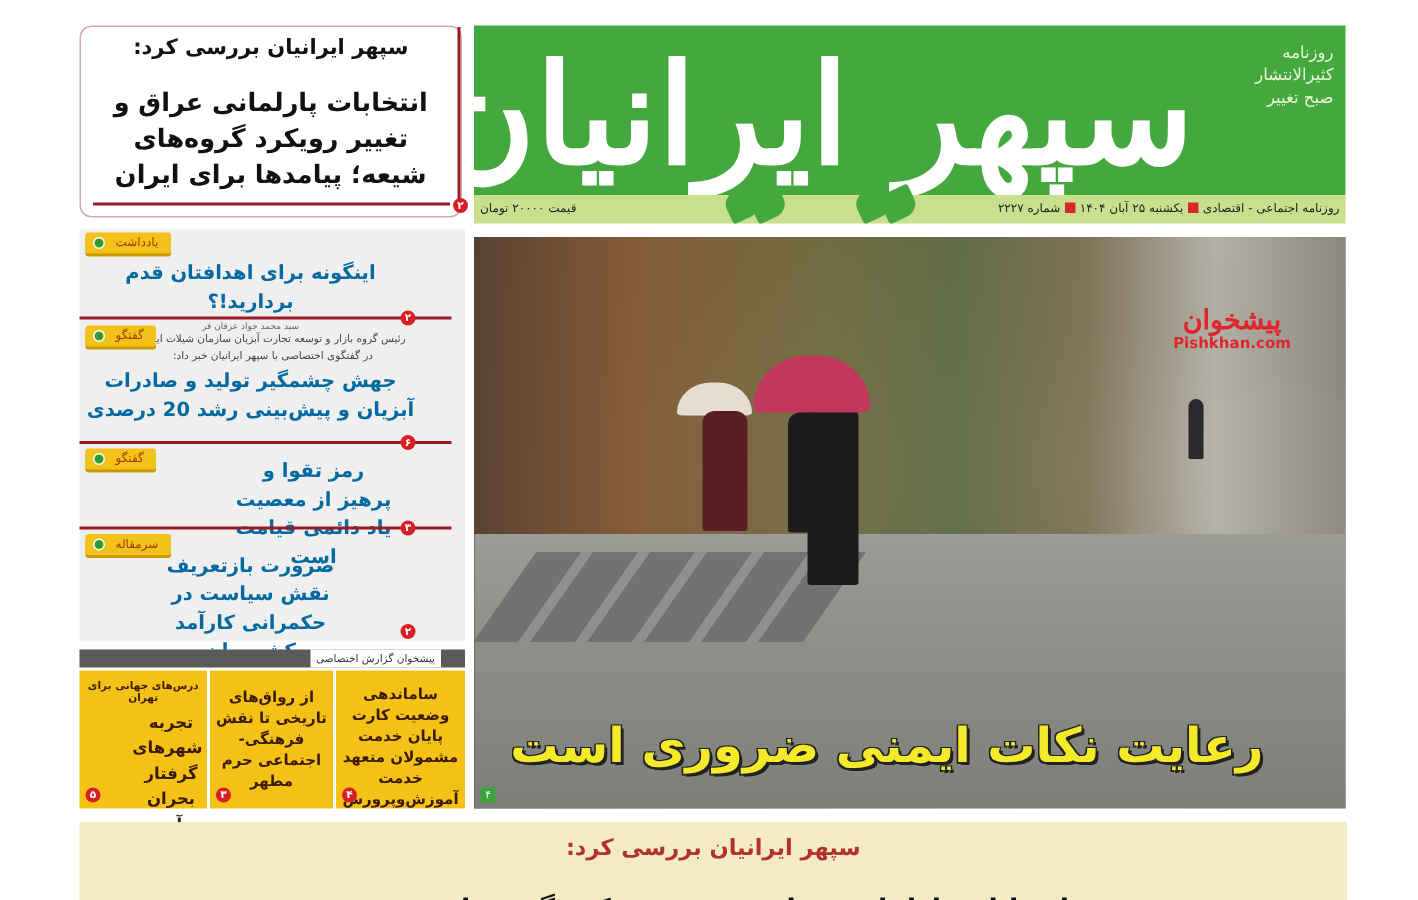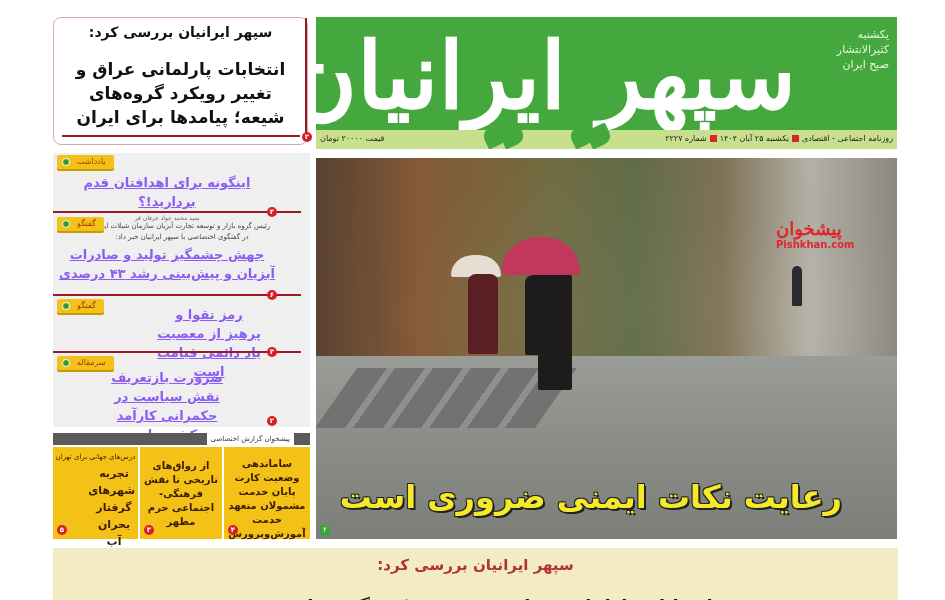--- a/index.html
+++ b/index.html
@@ -24,72 +24,72 @@
   .lead-box .rail-h { position: absolute; left: 8px; bottom: 7px; width: 238px; height: 2px; background: #9c1a25; }
   .lead-box .kicker { font-size: 14px; font-weight: bold; color: #111; margin-top: 6px; }
   .lead-box .headline { font-size: 17px; font-weight: bold; color: #111; line-height: 24px; padding: 0 10px; margin-top: 17px; }
   .num-badge { position: absolute; width: 10px; height: 10px; border-radius: 50%; background: #d81f26; color: #fff; font-size: 7px; line-height: 10px; text-align: center; font-weight: bold; }
 
   
   .left-col { position: absolute; left: 53px; top: 153px; width: 257px; height: 274px; background: #efefef; }
   .story { position: absolute; left: 0; width: 228px; text-align: center; }
   .story .tag { position: absolute; left: 4px; top: 2px; height: 14px; padding: 0 8px 0 20px; background: #f2c21a; border-radius: 2px; font-size: 8px; line-height: 14px; color: #a33b00; box-shadow: 0 2px 0 #c99a00; }
   .story .tag .dot { position: absolute; left: 5px; top: 3px; width: 8px; height: 8px; border-radius: 50%; background: #2f9d2d; border: 1px solid #fff; }
-  .story .title { font-size: 13px; font-weight: bold; color: #8b5cf6; line-height: 19px; text-decoration: underline; }
+  .story .title { font-size: 13px; font-weight: bold; color: #0369a1; line-height: 19px; }
   .story .sub { font-size: 7px; color: #444; line-height: 11px; }
   .story .byline { font-size: 6px; color: #666; margin-top: 3px; }
   .story .rule { position: absolute; left: 0; width: 248px; height: 2px; background: #9c1a25; }
 
   
   .report-bar { position: absolute; left: 53px; top: 433px; width: 257px; height: 12px; background: #5a5a5a; }
   .report-bar .label { position: absolute; right: 16px; top: 0; height: 12px; background: #ffffff; padding: 0 4px; font-size: 7px; line-height: 12px; color: #333; }
   .ybox { position: absolute; top: 447px; height: 92px; background: #f4c117; text-align: center; color: #3a1a00; }
-  .ybox .small { font-size: 7px; font-weight: normal; margin-top: 6px; }
+  .ybox .small { font-size: 7px; font-weight: bold; margin-top: 6px; }
   .ybox .big { font-size: 10px; font-weight: bold; line-height: 14px; margin-top: 4px; padding: 0 3px; }
   .ybox .big.xl { font-size: 11px; line-height: 17px; padding-left: 40px; }
 
   
   .photo { position: absolute; left: 316px; top: 158px; width: 581px; height: 381px; overflow: hidden;
     background:
       linear-gradient(180deg, rgba(80,60,40,0.0) 0%, rgba(0,0,0,0) 40%),
       radial-gradient(ellipse at 78% 40%, #c9c9c4 0%, #9ea09a 30%, rgba(0,0,0,0) 60%),
       linear-gradient(100deg, #4d4338 0%, #6b5a44 20%, #7a6d55 35%, #8b8a7e 55%, #a8aaa5 75%, #8d8c86 100%);
   }
   .photo .trees { position: absolute; left: 0; top: 0; width: 100%; height: 55%;
     background: linear-gradient(90deg, #5b4130 0%, #8a5b36 18%, #6f6a3c 40%, #59663d 55%, #7b6a4c 70%, #b5b3a8 85%, #8a8478 100%); opacity: 0.85; }
   .photo .street { position: absolute; left: 0; top: 52%; width: 100%; height: 48%;
     background: linear-gradient(180deg, #9a9c98 0%, #8d8f8b 40%, #7c7e7a 100%); }
   .photo .umbrella-pink { position: absolute; left: 186px; top: 79px; width: 78px; height: 38px; background: #c2375c; border-radius: 50% 50% 8% 8% / 100% 100% 10% 10%; }
   .photo .umbrella-white { position: absolute; left: 135px; top: 97px; width: 50px; height: 22px; background: #e6ddd2; border-radius: 50% 50% 8% 8% / 100% 100% 10% 10%; }
   .photo .person { position: absolute; background: #1e1b1c; border-radius: 8px 8px 2px 2px; }
   .photo .benches { position: absolute; left: 20px; top: 210px; width: 220px; height: 60px;
     background: repeating-linear-gradient(90deg, #6d6f6c 0 30px, #8e908d 30px 38px); transform: skewX(-35deg); opacity: 0.9; }
-  .photo .watermark { position: absolute; left: 460px; top: 60px; width: 90px; text-align: left; color: #e0262d; direction: ltr; }
+  .photo .watermark { position: absolute; left: 460px; top: 44px; width: 90px; text-align: center; color: #e0262d; direction: ltr; }
   .photo .watermark .fa { font-family: "DejaVu Serif", serif; font-size: 18px; font-weight: bold; direction: rtl; }
   .photo .watermark .en { font-size: 10px; font-weight: bold; }
   .photo .overline { position: absolute; right: 55px; top: 283px; font-size: 19px; font-weight: bold; color: #f5ea2a; text-shadow: 1px 1px 0 #222, -1px -1px 0 #222, 1px -1px 0 #222, -1px 1px 0 #222; white-space: nowrap; }
   .photo .mainline { position: absolute; right: 55px; top: 320px; font-size: 32px; font-weight: bold; color: #f5ea2a; text-shadow: 2px 2px 0 #222, -1px -1px 0 #222, 1px -1px 0 #222, -1px 1px 0 #222; white-space: nowrap; }
   .photo .pg { position: absolute; left: 4px; bottom: 4px; width: 10px; height: 10px; background: #3aa63a; color: #fff; font-size: 7px; line-height: 10px; text-align: center; }
 
   
   .bottom-box { position: absolute; left: 53px; top: 548px; width: 845px; height: 60px; background: #f3ebc4; text-align: center; }
   .bottom-box .kicker { font-size: 15px; font-weight: bold; color: #b2332e; margin-top: 8px; }
   .bottom-box .cut { position: absolute; left: 0; top: 44px; width: 100%; height: 10px; overflow: hidden; font-size: 18px; font-weight: bold; color: #111; line-height: 30px; }
 </style>
 </head>
 <body>
 
 <div class="page">
 
   <div class="masthead">
     <div class="logo">سپهر ایرانیان</div>
     <div class="tagline">
-      <div>یکشنبه</div>
+      <div>روزنامه</div>
       <div>کثیرالانتشار</div>
-      <div>صبح ایران</div>
+      <div>صبح تغییر</div>
     </div>
   </div>
   <div class="strip">
     <div class="info">
       <span>روزنامه اجتماعی - اقتصادی</span>
       <span class="sq"></span>
       <span>یکشنبه ۲۵ آبان ۱۴۰۴</span>
       <span class="sq"></span>
       <span>شماره ۲۲۲۷</span>
     </div>
@@ -114,21 +114,21 @@
       <div class="tag"><span class="dot"></span><span>یادداشت</span></div>
       <div class="title" style="padding-top:20px;">اینگونه برای اهدافتان قدم بردارید!؟</div>
       <div class="byline">سید محمد جواد عرفان فر</div>
       <div class="rule" style="top:58px;"></div>
       <span class="num-badge" style="right:4px; top:54px;">۲</span>
     </div>
 
     <div class="story" style="top:62px; height:80px;">
       <div class="tag"><span class="dot"></span><span>گفتگو</span></div>
       <div class="sub" style="padding:6px 10px 2px 40px;">رئیس گروه بازار و توسعه تجارت آبزیان سازمان شیلات ایران در گفتگوی اختصاصی با سپهر ایرانیان خبر داد:</div>
-      <div class="title">جهش چشمگیر تولید و صادرات آبزیان و پیش‌بینی رشد ۴۳ درصدی</div>
+      <div class="title">جهش چشمگیر تولید و صادرات آبزیان و پیش‌بینی رشد 20 درصدی</div>
       <div class="rule" style="top:79px;"></div>
       <span class="num-badge" style="right:4px; top:75px;">۶</span>
     </div>
 
     <div class="story" style="top:144px; height:55px;">
       <div class="tag"><span class="dot"></span><span>گفتگو</span></div>
       <div class="title" style="padding:8px 20px 0 60px;margin-left:44px;">رمز تقوا و پرهیز از معصیت یاد دائمی قیامت است</div>
       <div class="rule" style="top:54px;"></div>
       <span class="num-badge" style="right:4px; top:50px;">۳</span>
     </div>

